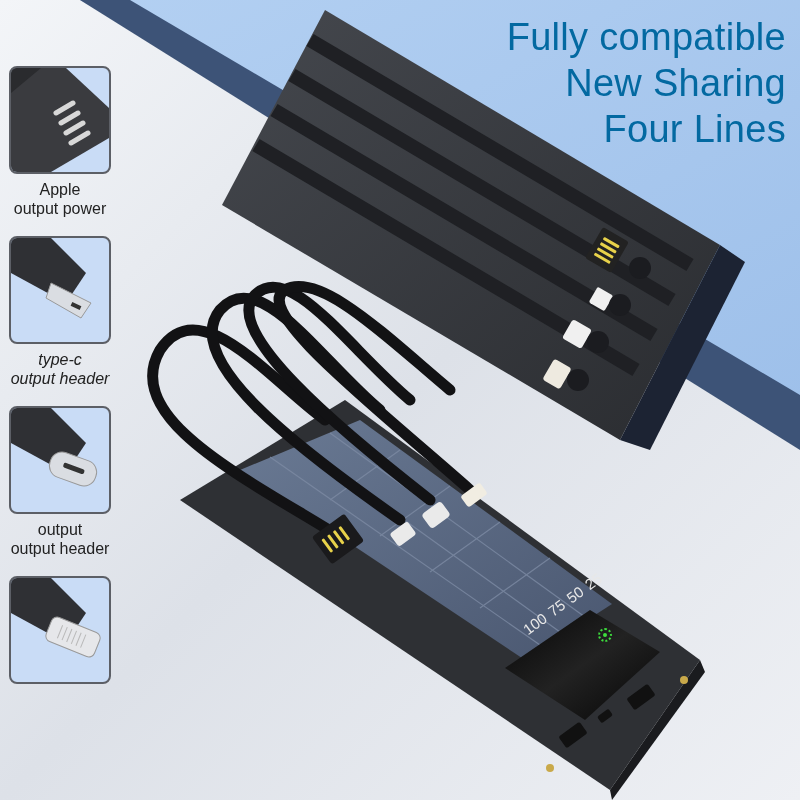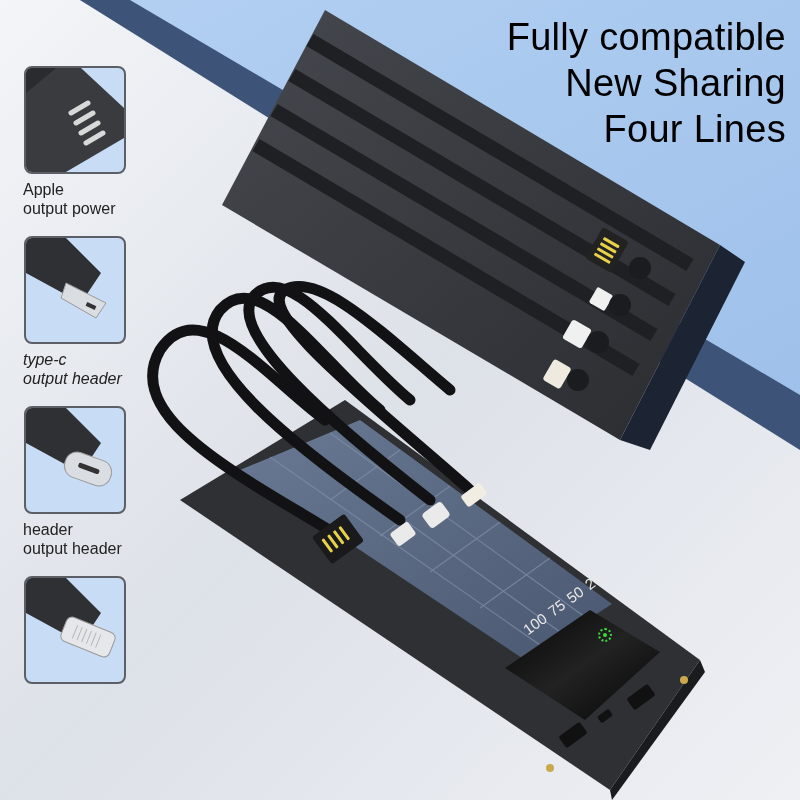--- a/index.html
+++ b/index.html
@@ -1,20 +1,20 @@
 <!DOCTYPE html>
 <html><head>
 <meta charset="utf-8">
 <style>
   html, body { margin:0; padding:0; }
   body { width:800px; height:800px; overflow:hidden; position:relative; font-family:"Liberation Sans", sans-serif; background:#e8ecf2; }
   .scene { position:absolute; left:0; top:0; width:800px; height:800px; }
-  .headline { position:absolute; right:14px; top:14px; text-align:right; font-family:"Liberation Sans", sans-serif; font-size:38px; line-height:46px; color:#000000; letter-spacing:0.3px; }
+  .headline { position:absolute; right:14px; top:14px; text-align:right; font-family:"Liberation Sans", sans-serif; font-size:38px; line-height:46px; color:#0369a1; letter-spacing:0.3px; }
   .headline div { white-space:nowrap; }
-  .feature { position:absolute; left:23px; width:104px; }
+  .feature { position:absolute; left:8px; width:104px; text-align:center; }
   .feature .tile { width:98px; height:104px; margin:0 auto; border:2px solid #5c5f66; border-radius:8px; background:#c9dcf6; overflow:hidden; position:relative; }
   .feature .label { margin-top:6px; font-size:16px; line-height:19px; color:#222; }
   .feature .tile svg { position:absolute; left:0; top:0; }
 </style>
 </head>
 <body>
 
 <div class="scene">
   <svg width="800" height="800" viewBox="0 0 800 800">
     <defs>
@@ -172,21 +172,21 @@
 
   <div class="feature" style="top:406px;">
     <div class="tile">
       <svg width="98" height="104" viewBox="0 0 98 104">
         <polygon points="0,0 40,0 75,35 55,65 0,35" fill="#2f3034"></polygon>
         <rect x="38" y="48" width="48" height="26" rx="12" fill="#dadde2" stroke="#999" stroke-width="1" transform="rotate(20 62 61)"></rect>
         <rect x="52" y="58" width="22" height="5" rx="2" fill="#333" transform="rotate(20 63 60)"></rect>
       </svg>
     </div>
     <div class="label">
-      <div>header</div>
+      <div>output</div>
       <div>output header</div>
     </div>
   </div>
 
   <div class="feature" style="top:576px;">
     <div class="tile">
       <svg width="98" height="104" viewBox="0 0 98 104">
         <polygon points="0,0 40,0 75,35 55,65 0,35" fill="#2f3034"></polygon>
         <rect x="36" y="46" width="52" height="26" rx="6" fill="#e6e7ea" stroke="#999" stroke-width="1" transform="rotate(22 62 59)"></rect>
         <g stroke="#b8b8b8" stroke-width="1" transform="rotate(22 62 59)">

